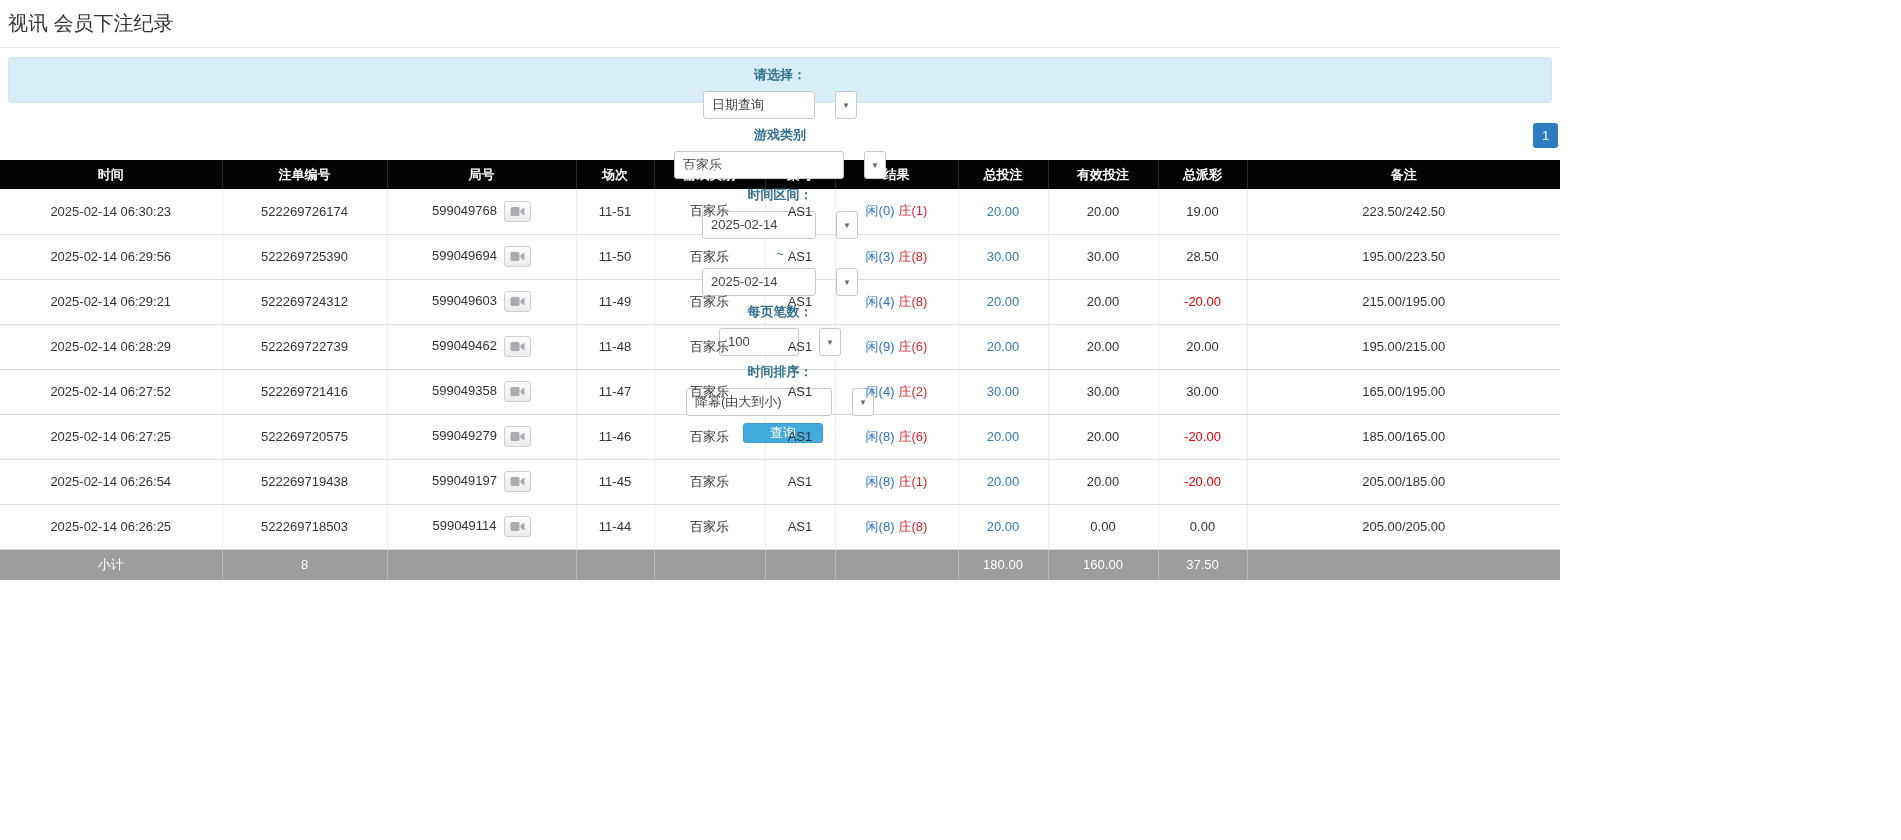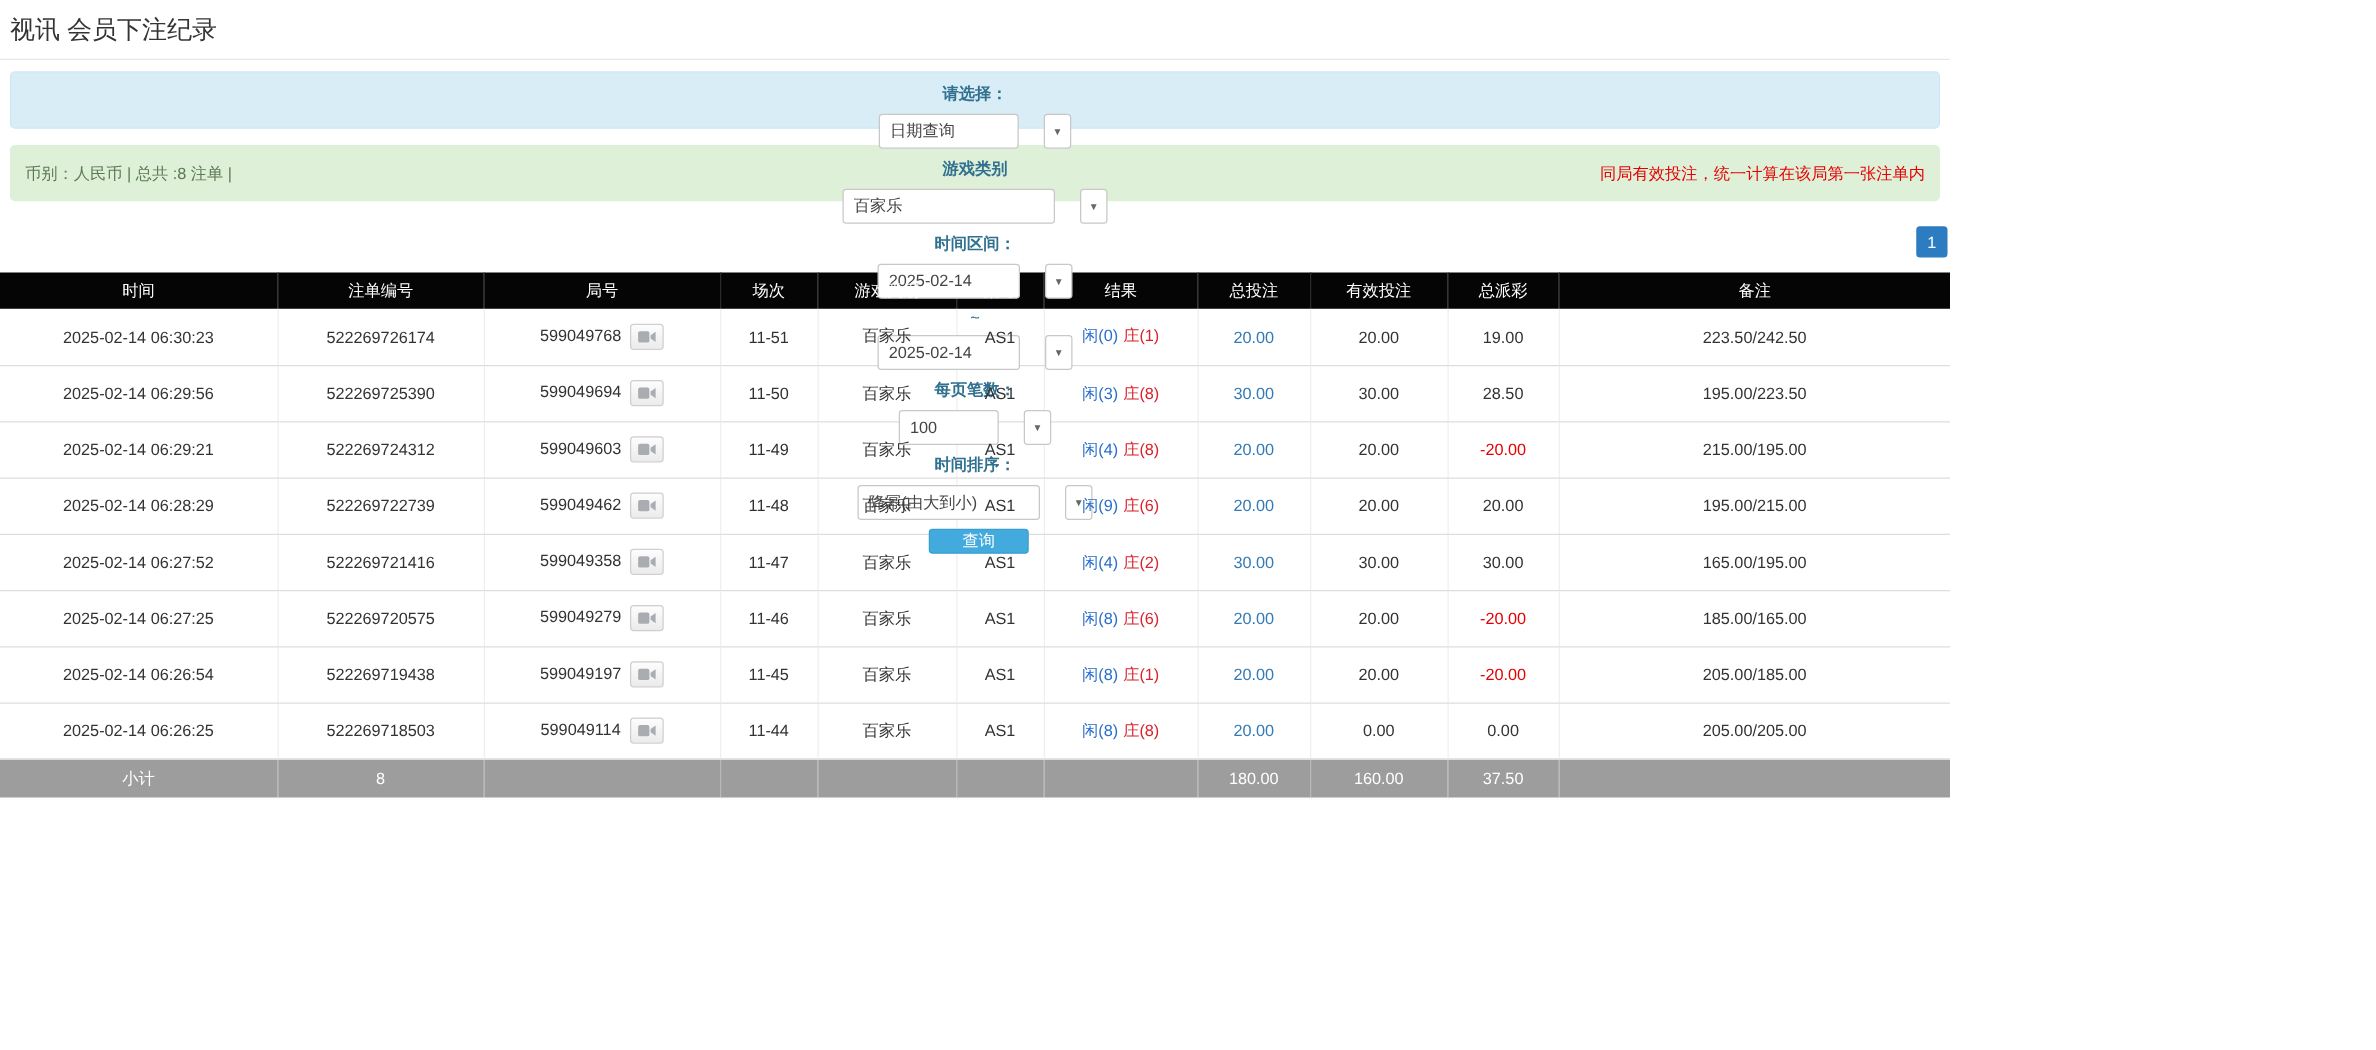--- a/index.html
+++ b/index.html
@@ -108,21 +108,21 @@
   table.records {
     border-collapse: collapse;
     table-layout: fixed;
     width: 1560px;
     font-size: 13px;
   }
   thead th {
     background: #050505;
     color: #fff;
     height: 29px;
-    font-weight: normal;
+    font-weight: bold;
     border-right: 1px solid #2b2b2b;
   }
   thead th:last-child { border-right: none; }
   tbody td {
     height: 45px;
     text-align: center;
     color: #333;
     background: #fff;
     border-bottom: 1px solid #ddd;
     border-right: 1px solid #efefef;
@@ -197,24 +197,20 @@
 
     <span class="flabel">时间排序：</span>
     <div class="combo">
       <span class="combo-text w-sort">降幂(由大到小)</span>
       <span class="combo-caret">▼</span>
     </div>
 
     <button class="query-btn">查询</button>
   </div>
 
-  <div class="summary">
-    <span class="summary-left">币别：人民币 | 总共 :8 注单 |</span>
-    <span class="summary-right">同局有效投注，统一计算在该局第一张注单内</span>
-  </div>
 
   <div class="pager top">
     <a class="page-btn">1</a>
   </div>
 
   <table class="records">
     <colgroup>
       <col style="width:222px">
         <col style="width:165px">
         <col style="width:189px">

